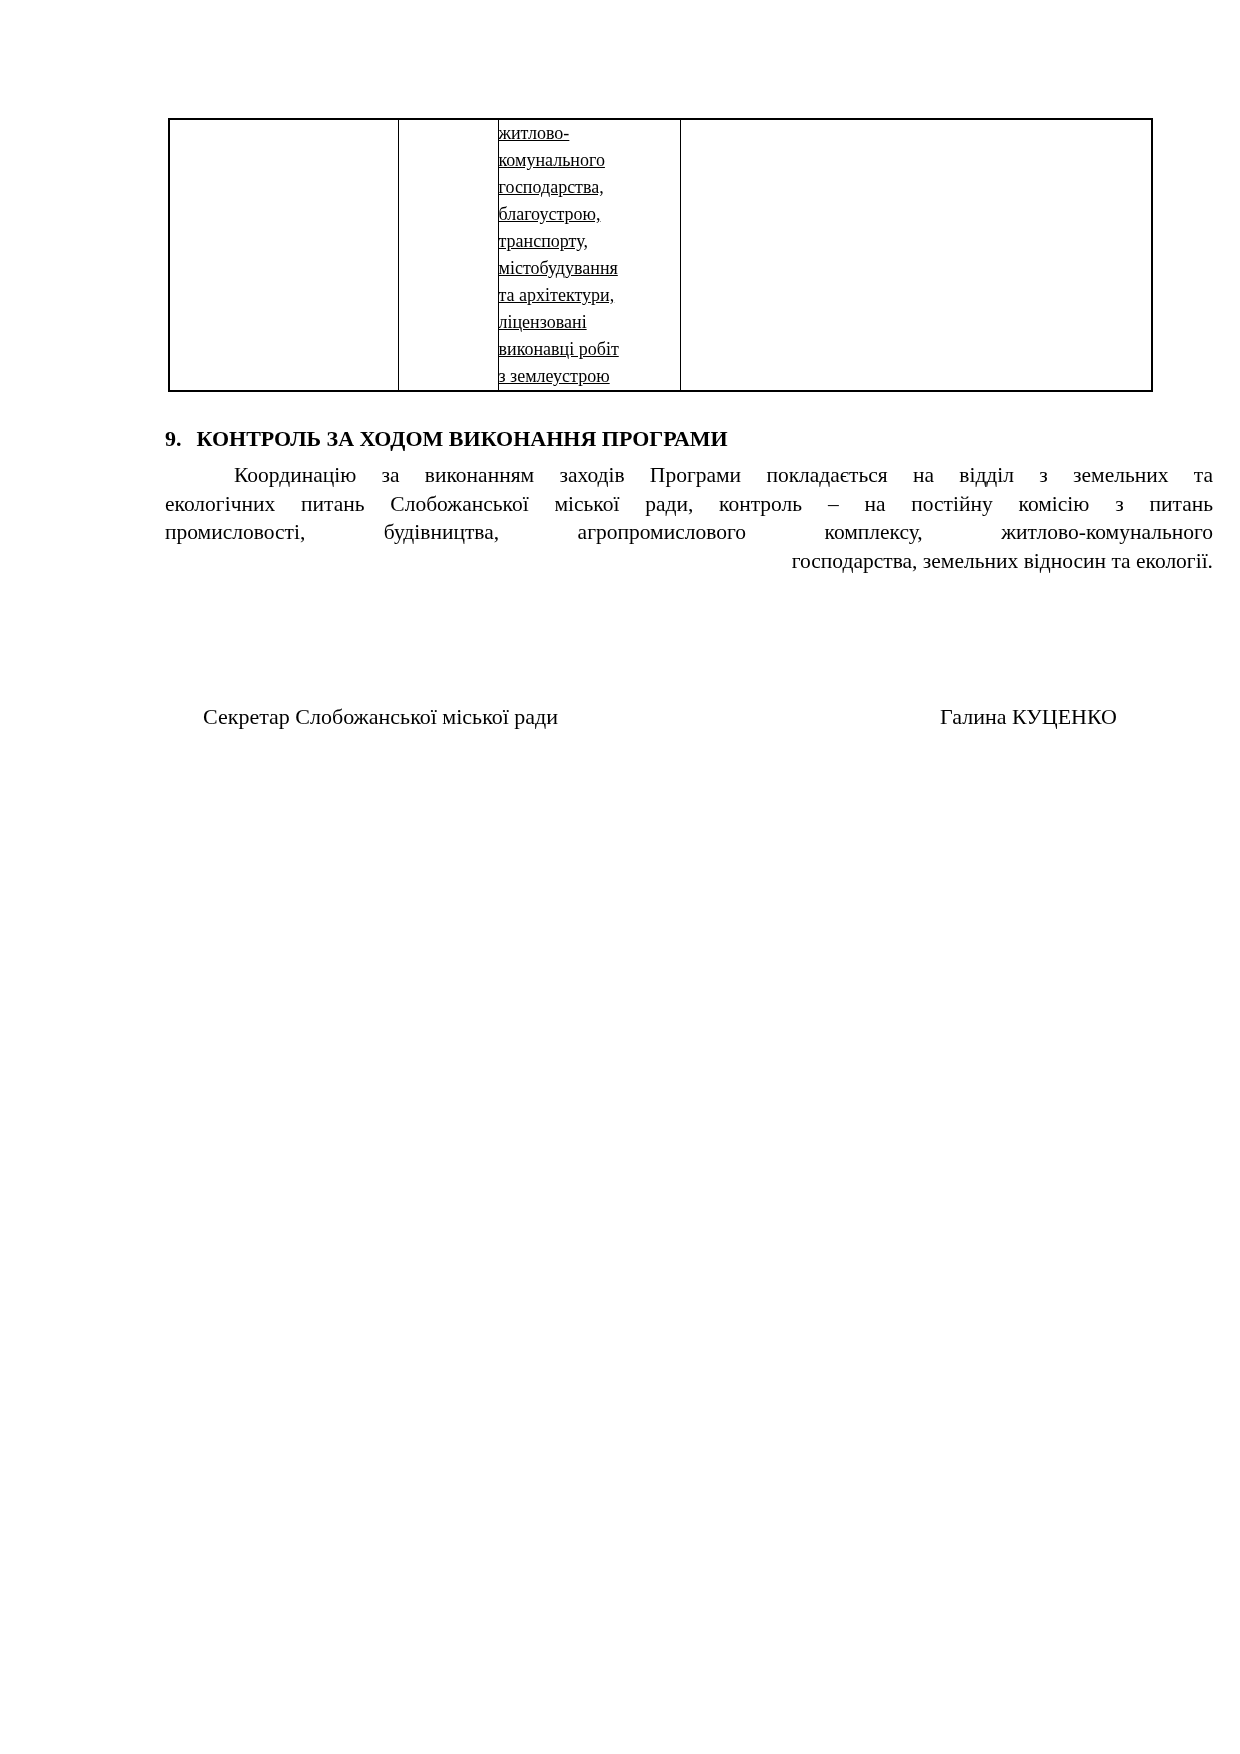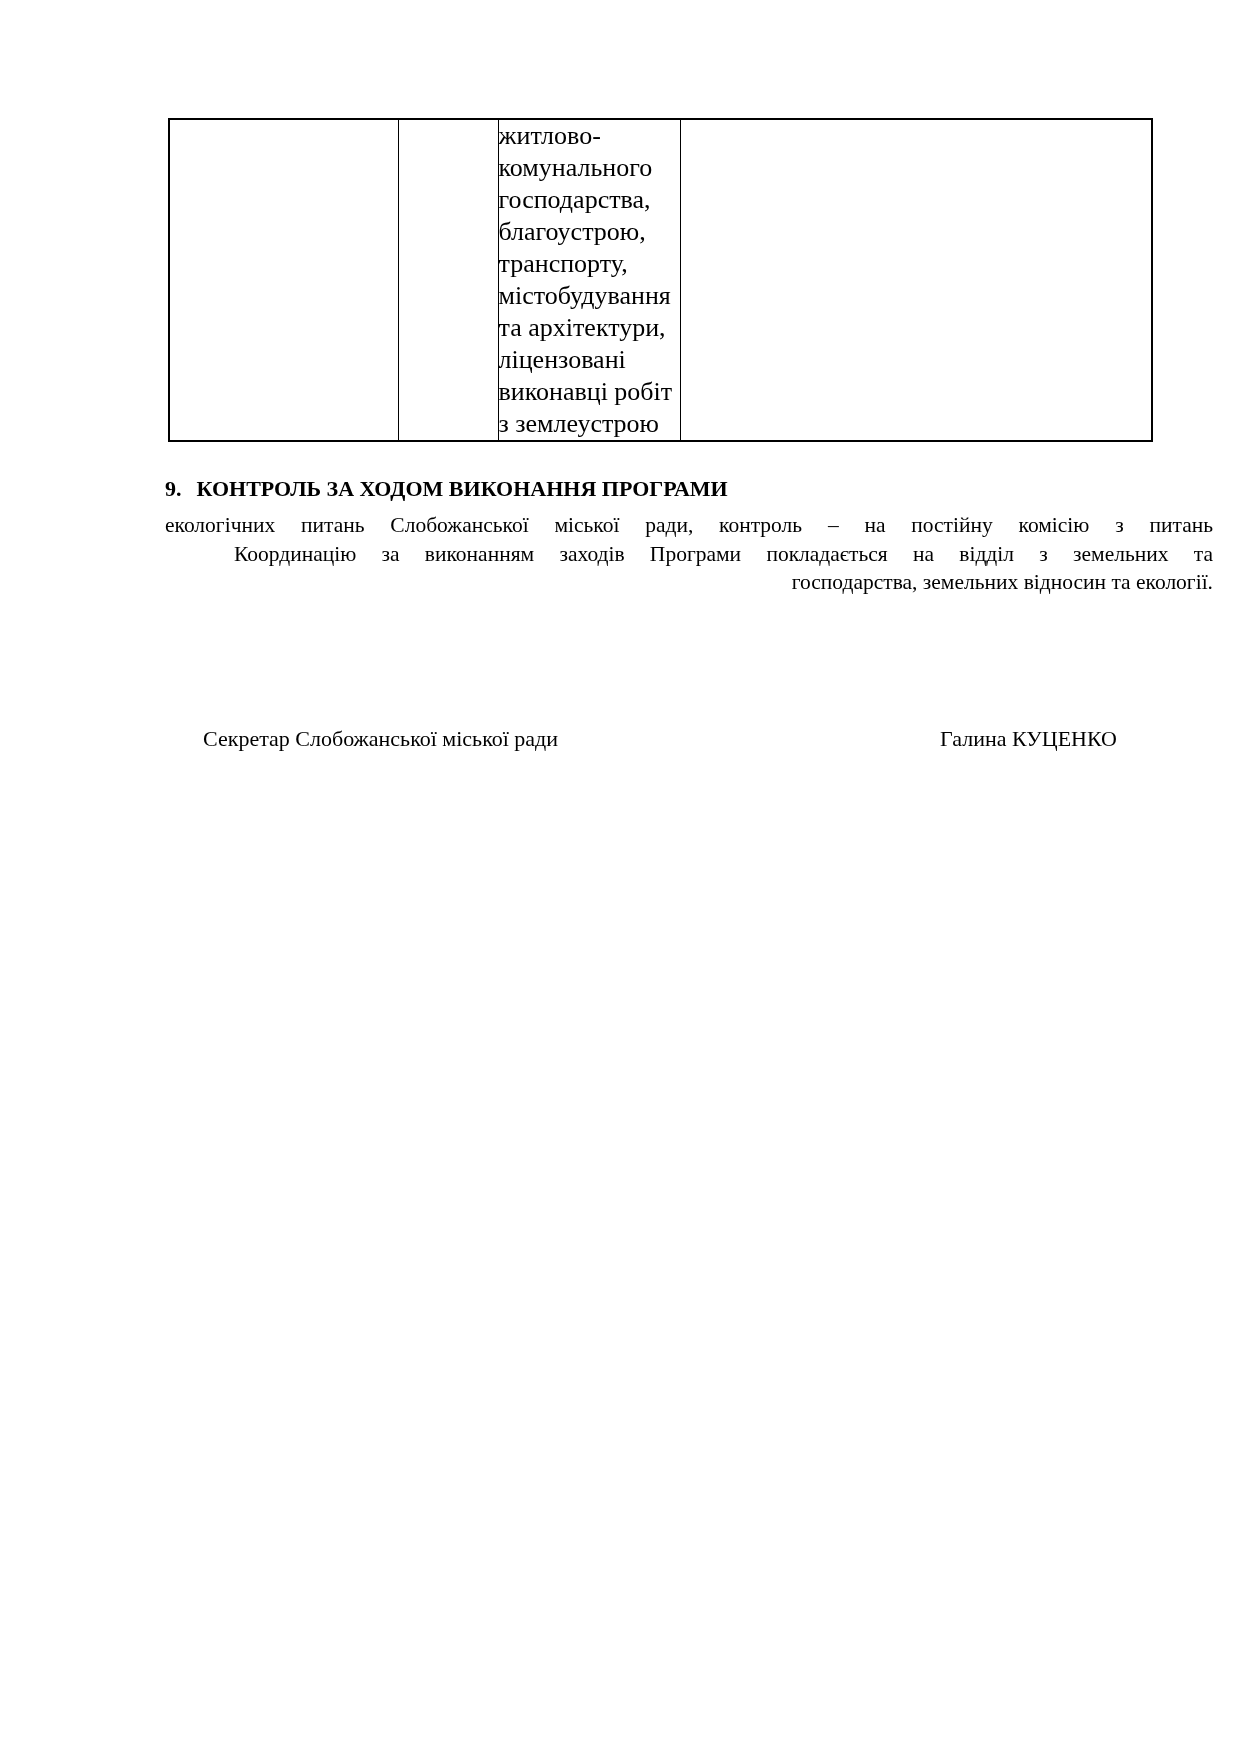--- a/index.html
+++ b/index.html
@@ -35,24 +35,25 @@
     margin-left: 3px;
     border: 2.5px solid #000000;
   }
   table.doc-table td {
     border: 1.5px solid #000000;
     vertical-align: top;
     height: 259px;
     padding: 0;
   }
   td.cell-text {
-    font-size: 26px;
-    line-height: 32px;
+    font-size: 18px;
+    line-height: 27px;
     padding: 1px 4px 0 12px;
     white-space: pre-line;
+    text-decoration: underline;
   }
   .heading {
     margin-top: 33px;
     font-weight: bold;
     font-size: 22px;
     line-height: 28px;
     white-space: nowrap;
   }
   .heading-gap {
     display: inline-block;
@@ -115,22 +116,23 @@
           <td></td>
         </tr>
       </tbody>
     </table>
 
     <div class="heading">
       <span>9.</span><span class="heading-gap"></span><span>КОНТРОЛЬ ЗА ХОДОМ ВИКОНАННЯ ПРОГРАМИ</span>
     </div>
 
     <div class="para">
+      <div class="pline pjust pline-first">Координацію за виконанням заходів Програми покладається на відділ з земельних та</div>
       <div class="pline pjust">екологічних питань Слобожанської міської ради, контроль – на постійну комісію з питань</div>
-      <div class="pline pjust pline-first">Координацію за виконанням заходів Програми покладається на відділ з земельних та</div>
+      <div class="pline pjust">промисловості, будівництва, агропромислового комплексу, житлово-комунального</div>
       <div class="pline">господарства, земельних відносин та екології.</div>
     </div>
 
     <div class="sig">
       <span>Секретар Слобожанської міської ради</span>
       <span>Галина КУЦЕНКО</span>
     </div>
 
   </div>
 </div>

